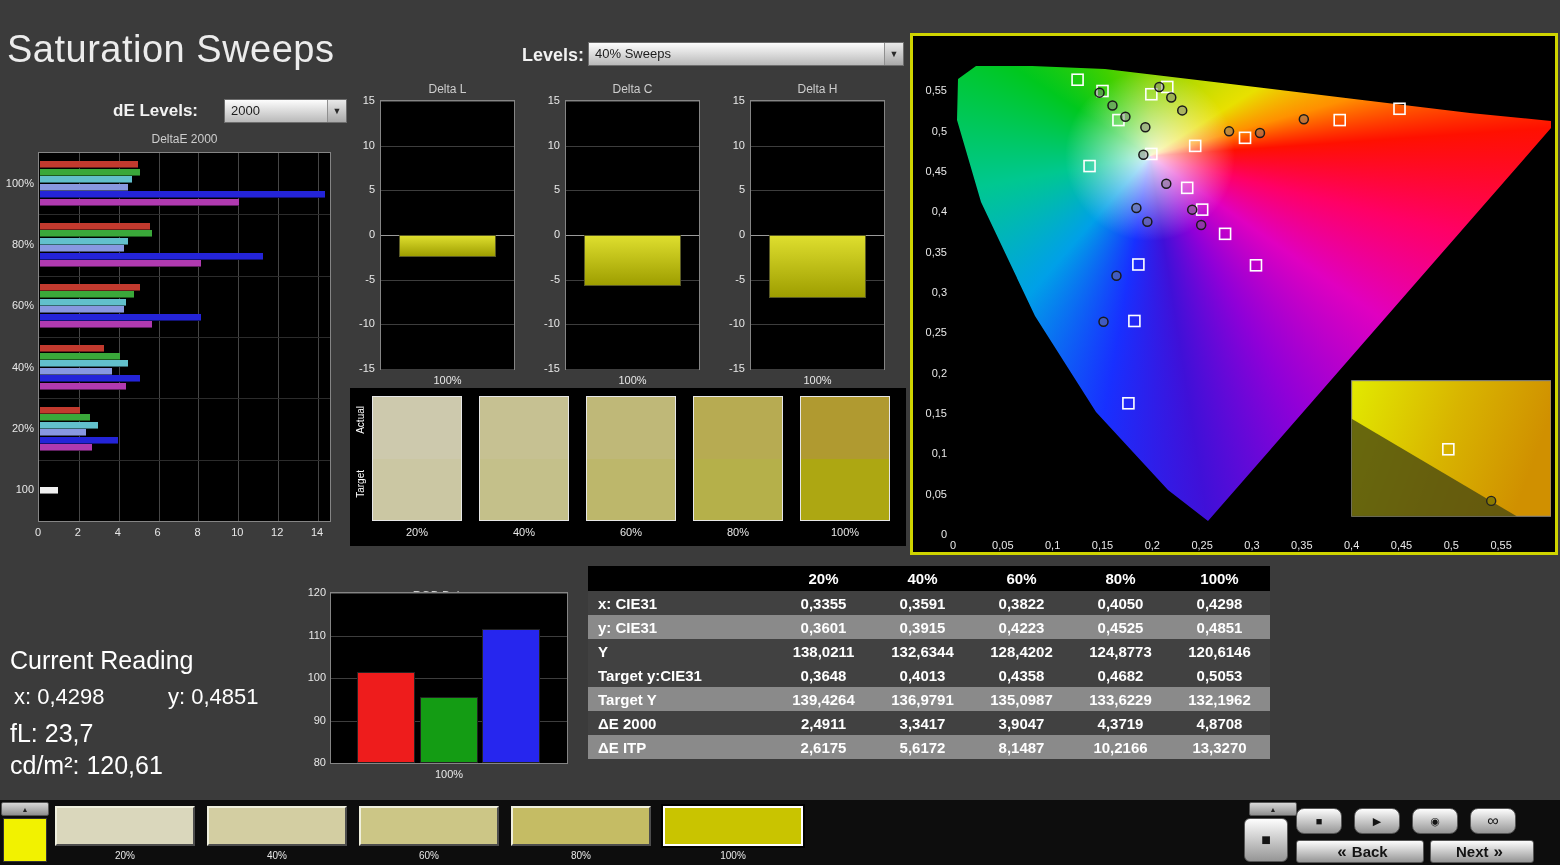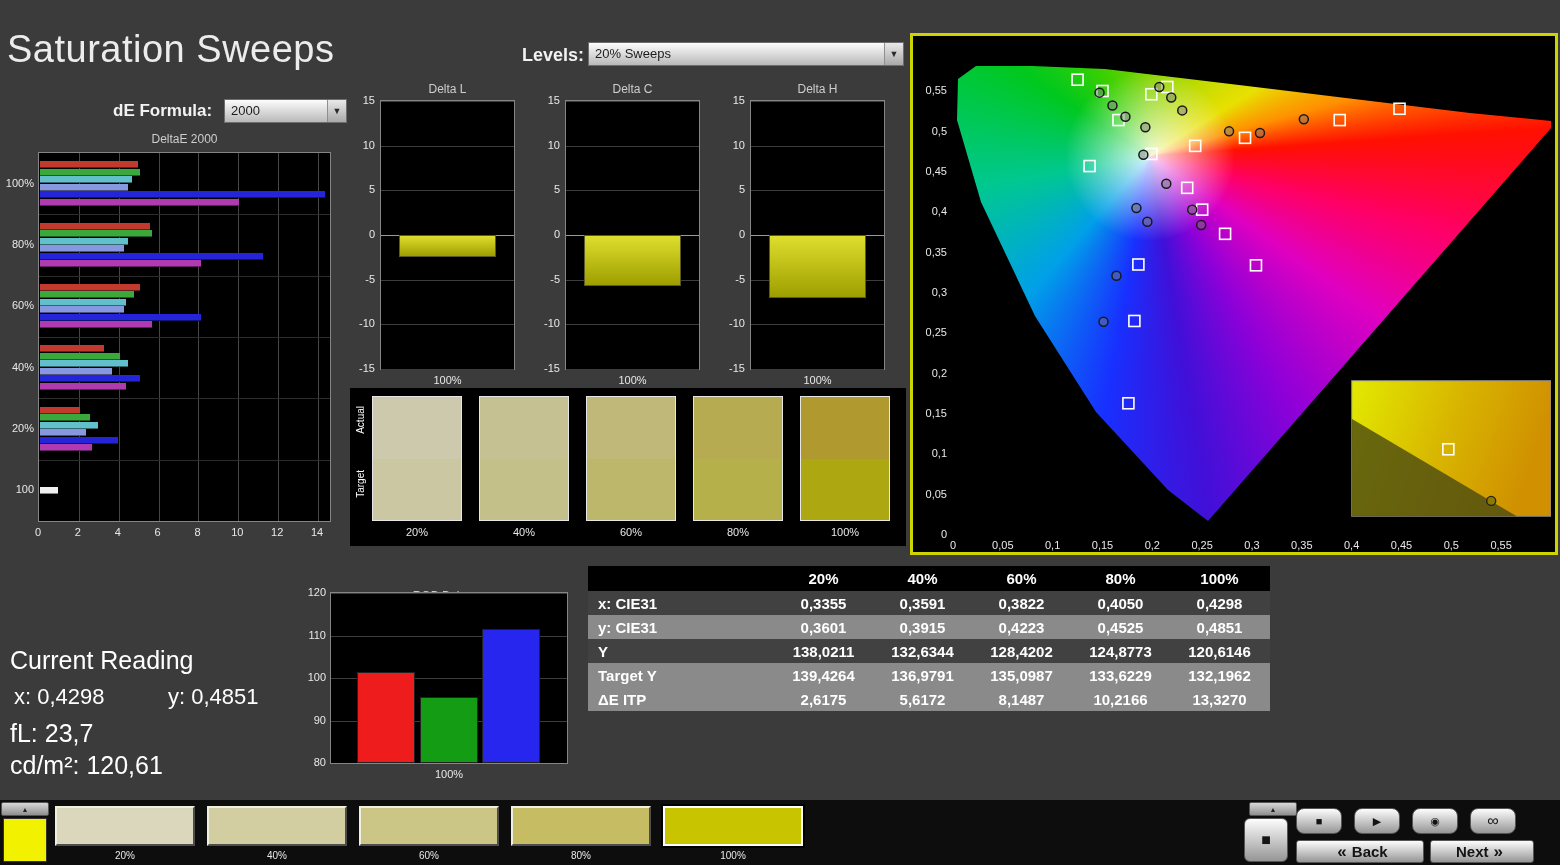--- a/index.html
+++ b/index.html
@@ -45,29 +45,29 @@
   .navtxt{font-weight:bold;font-size:15px;}
   .navchev{font-weight:bold;font-size:17px;margin:0 5px;}
 </style>
 </head>
 <body>
 
 <div id="root">
 
   <div class="abs page-title" style="left:7px;top:28px;">Saturation Sweeps</div>
 
-  <div class="abs ctl-label" style="left:113px;top:101px;">dE Formula:</div>
+  <div class="abs ctl-label" style="left:113px;top:101px;">dE Levels:</div>
   <div class="abs dropdown" style="left:224px;top:99px;width:123px;height:24px;">
     <div class="dd-text">2000</div>
     <div class="dd-arrow">▼</div>
   </div>
 
   <div class="abs ctl-label" style="left:522px;top:45px;font-size:18px;">Levels:</div>
   <div class="abs dropdown" style="left:588px;top:42px;width:316px;height:24px;">
-    <div class="dd-text">20% Sweeps</div>
+    <div class="dd-text">40% Sweeps</div>
     <div class="dd-arrow">▼</div>
   </div>
 
   <div class="abs" id="de-wrap" style="left:2px;top:132px;width:340px;height:412px;">
     <div class="abs chart-title" style="left:36px;top:0;width:293px;">DeltaE 2000</div>
     <div class="plot" id="de-plot" style="left:36px;top:20px;width:293px;height:370px;">
         <div class="vgrid" style="left: 39.863px;"></div>
         <div class="vgrid" style="left: 79.726px;"></div>
         <div class="vgrid" style="left: 119.589px;"></div>
         <div class="vgrid" style="left: 159.452px;"></div>
@@ -349,27 +349,43 @@
         <div class="cell">0,4851</div>
       </div>
       <div class="tbl-row row-a">
         <div class="cell-label">Y</div>
         <div class="cell">138,0211</div>
         <div class="cell">132,6344</div>
         <div class="cell">128,4202</div>
         <div class="cell">124,8773</div>
         <div class="cell">120,6146</div>
       </div>
+      <div class="tbl-row row-a">
+        <div class="cell-label">Target y:CIE31</div>
+        <div class="cell">0,3648</div>
+        <div class="cell">0,4013</div>
+        <div class="cell">0,4358</div>
+        <div class="cell">0,4682</div>
+        <div class="cell">0,5053</div>
+      </div>
       <div class="tbl-row row-b">
         <div class="cell-label">Target Y</div>
         <div class="cell">139,4264</div>
         <div class="cell">136,9791</div>
         <div class="cell">135,0987</div>
         <div class="cell">133,6229</div>
         <div class="cell">132,1962</div>
+      </div>
+      <div class="tbl-row row-a">
+        <div class="cell-label">ΔE 2000</div>
+        <div class="cell">2,4911</div>
+        <div class="cell">3,3417</div>
+        <div class="cell">3,9047</div>
+        <div class="cell">4,3719</div>
+        <div class="cell">4,8708</div>
       </div>
       <div class="tbl-row row-b">
         <div class="cell-label">ΔE ITP</div>
         <div class="cell">2,6175</div>
         <div class="cell">5,6172</div>
         <div class="cell">8,1487</div>
         <div class="cell">10,2166</div>
         <div class="cell">13,3270</div>
       </div>
     </div>

